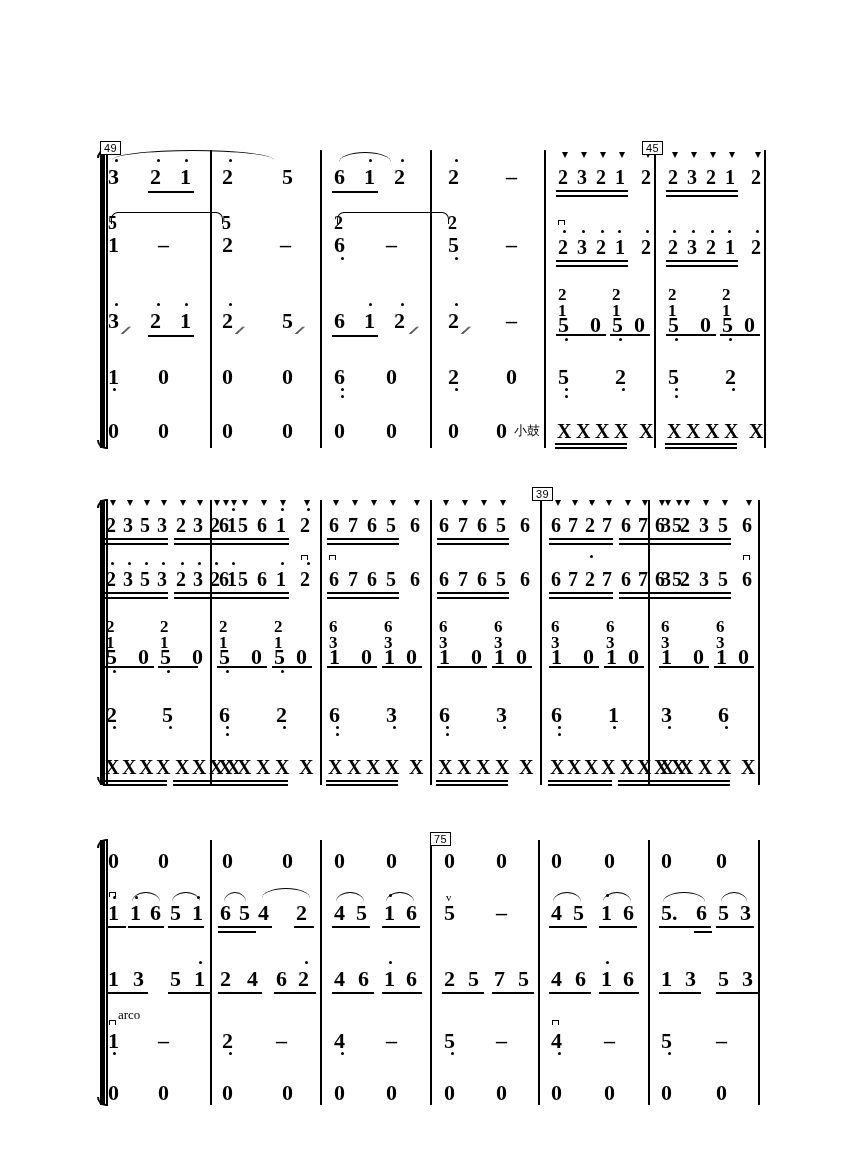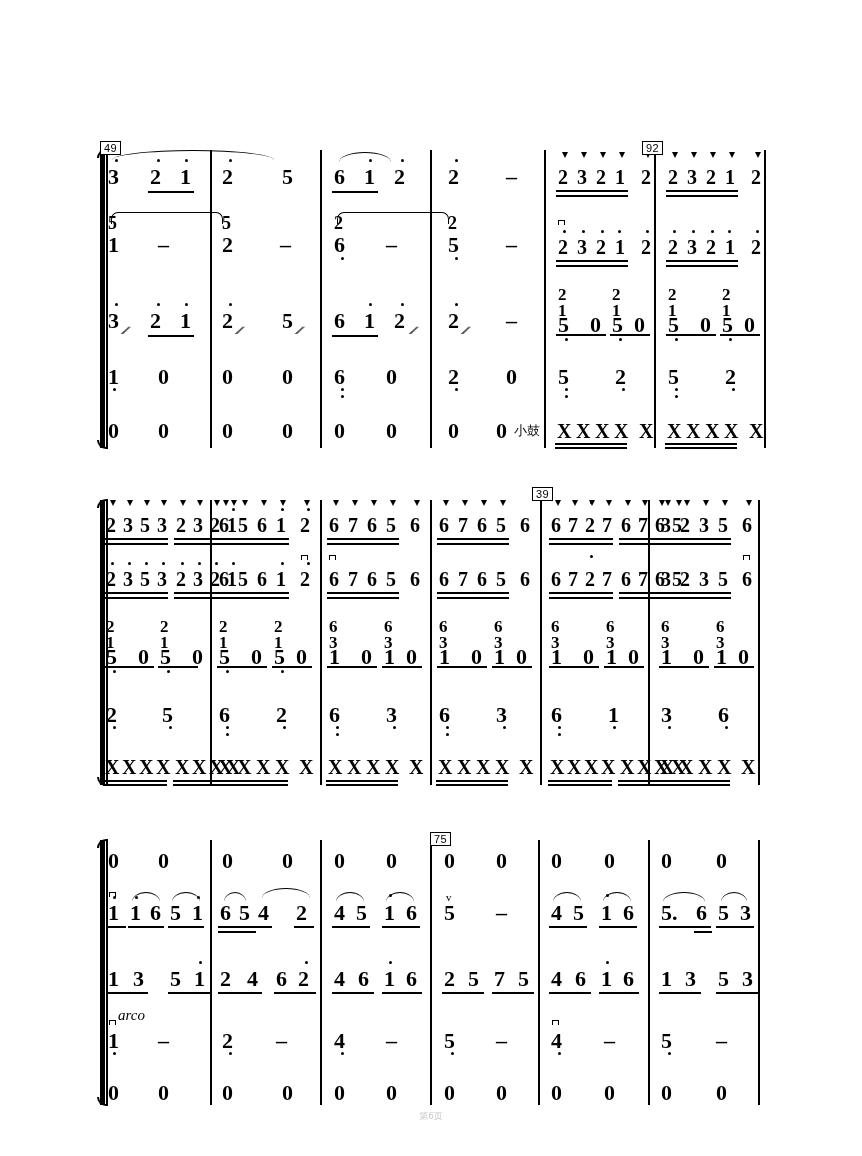--- a/index.html
+++ b/index.html
@@ -148,21 +148,21 @@
   }
   
   .anno {
     position: absolute;
     font-family: "Liberation Serif", serif;
     font-size: 13px;
     line-height: 14px;
     white-space: nowrap;
   }
   .anno.cjk { font-family: "DejaVu Sans", sans-serif; font-size: 13px; }
-  .anno.ital { font-style: italic; font-size: 15px; }
+  .anno.ital { font-size: 13px; }
 
   #footer {
     position: absolute;
     left: 0; right: 0;
     top: 1110px;
     text-align: center;
     font-family: "DejaVu Sans", sans-serif;
     font-size: 9px;
     color: #c9c9c9;
   }
@@ -380,21 +380,21 @@
     <div class="n small" style="left:571px; top:270px;">X</div>
     <div class="n small" style="left:590px; top:270px;">X</div>
     <div class="n small" style="left:609px; top:270px;">X</div>
     <div class="n small" style="left:628px; top:270px;">X</div>
     <div class="n small" style="left:653px; top:270px;">X</div>
     <div class="beam" style="left:569px; top:293px; width:72px;"></div>
     <div class="beam" style="left:569px; top:297px; width:72px;"></div>
   </div>
 
   <div class="measnum" style="left:100px; top:141px;">49</div>
-  <div class="measnum" style="left:642px; top:141px;">92</div>
+  <div class="measnum" style="left:642px; top:141px;">45</div>
 
   <div class="system" style="left:96px; top:500px; width:670px; height:285px;">
 
     <div class="brace" style="height:285px;">
       <div class="hook-top"></div>
         <div class="thick"></div>
         <div class="thin"></div>
         <div class="hook-bot"></div>
     </div>
 
@@ -899,15 +899,14 @@
     <div class="n" style="left:348px; top:242px;">0</div>
     <div class="n" style="left:400px; top:242px;">0</div>
     <div class="n" style="left:455px; top:242px;">0</div>
     <div class="n" style="left:508px; top:242px;">0</div>
     <div class="n" style="left:565px; top:242px;">0</div>
     <div class="n" style="left:620px; top:242px;">0</div>
   </div>
 
   <div class="measnum" style="left:430px; top:832px;">75</div>
 
-  <div id="footer">第6页</div>
 
 </div>
 
 </body></html>

